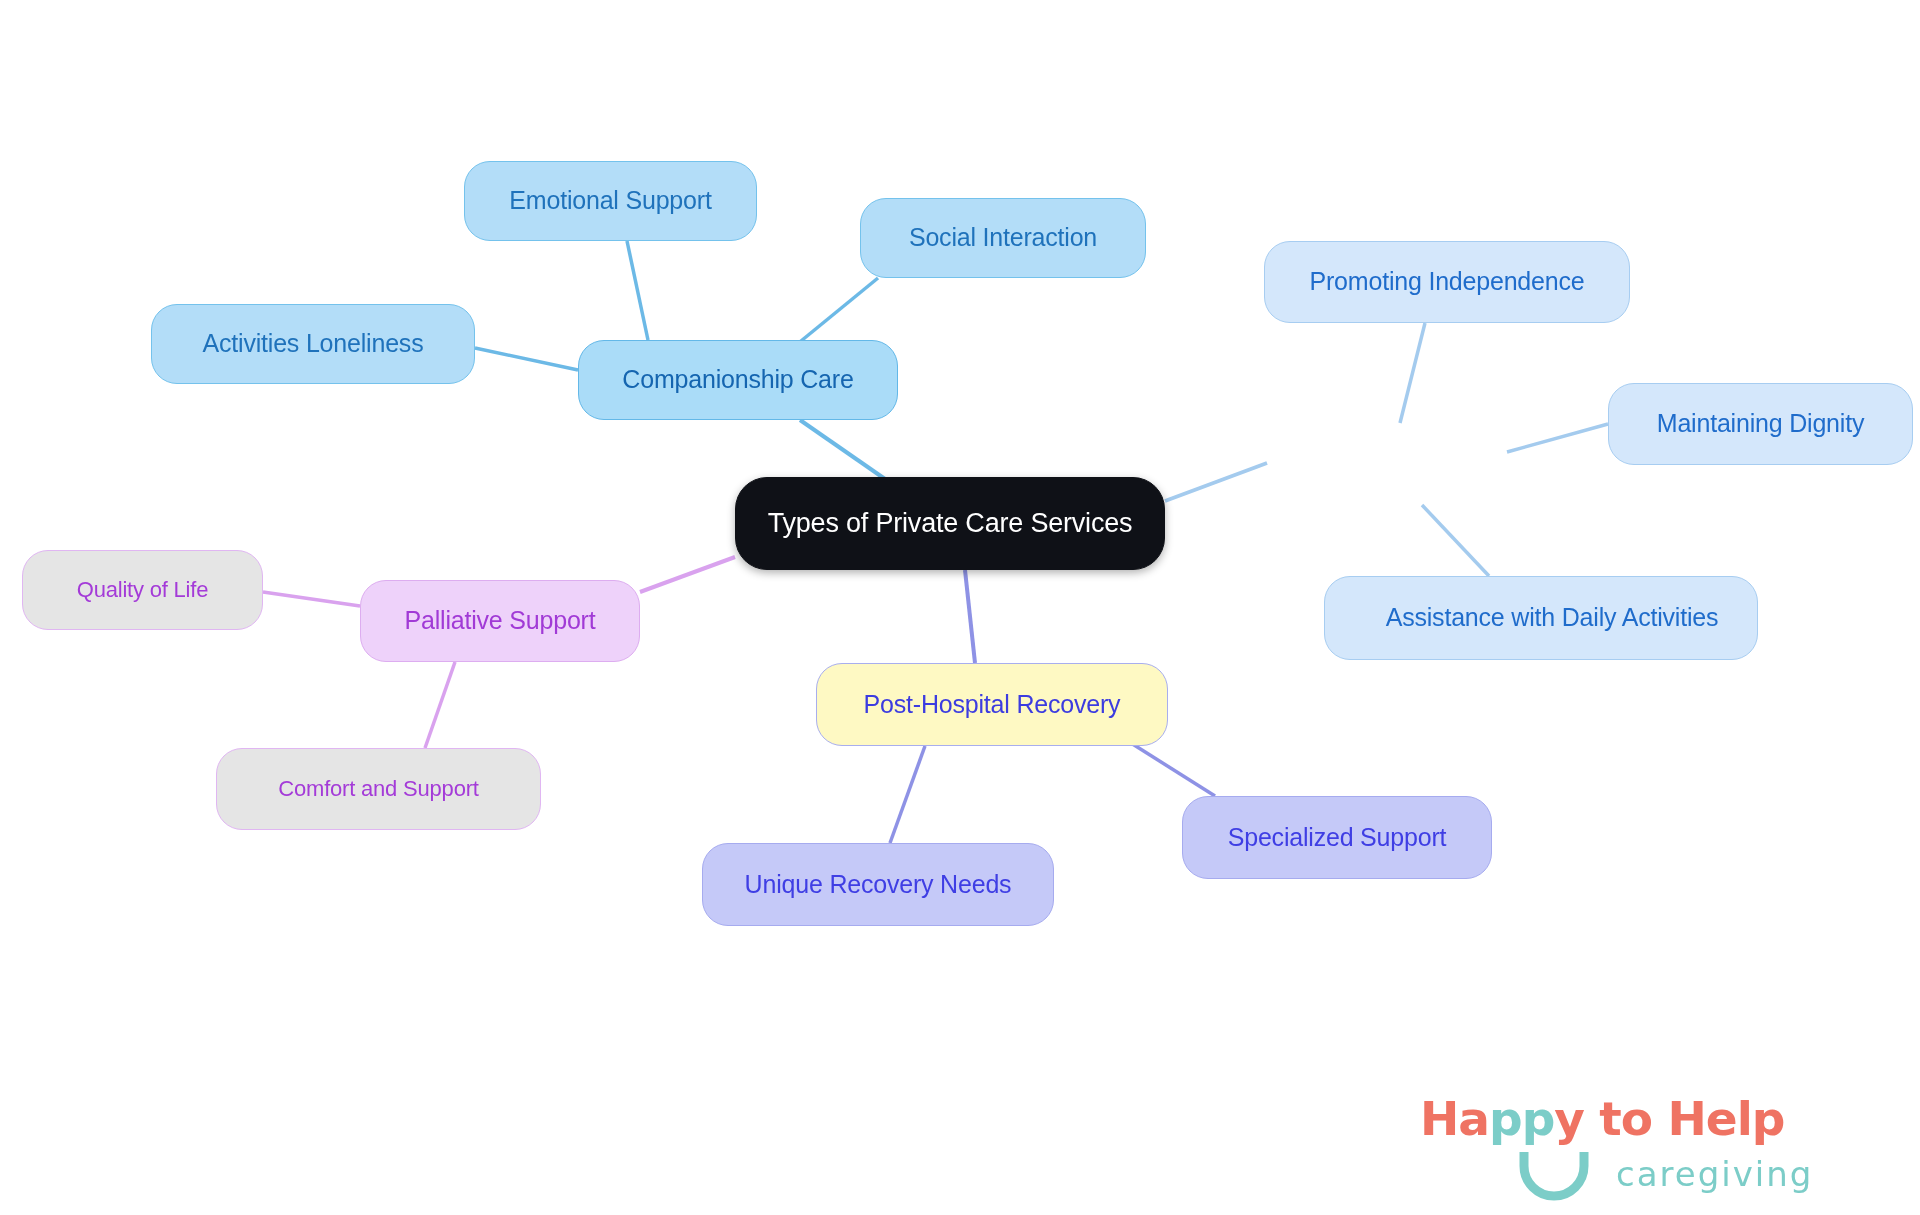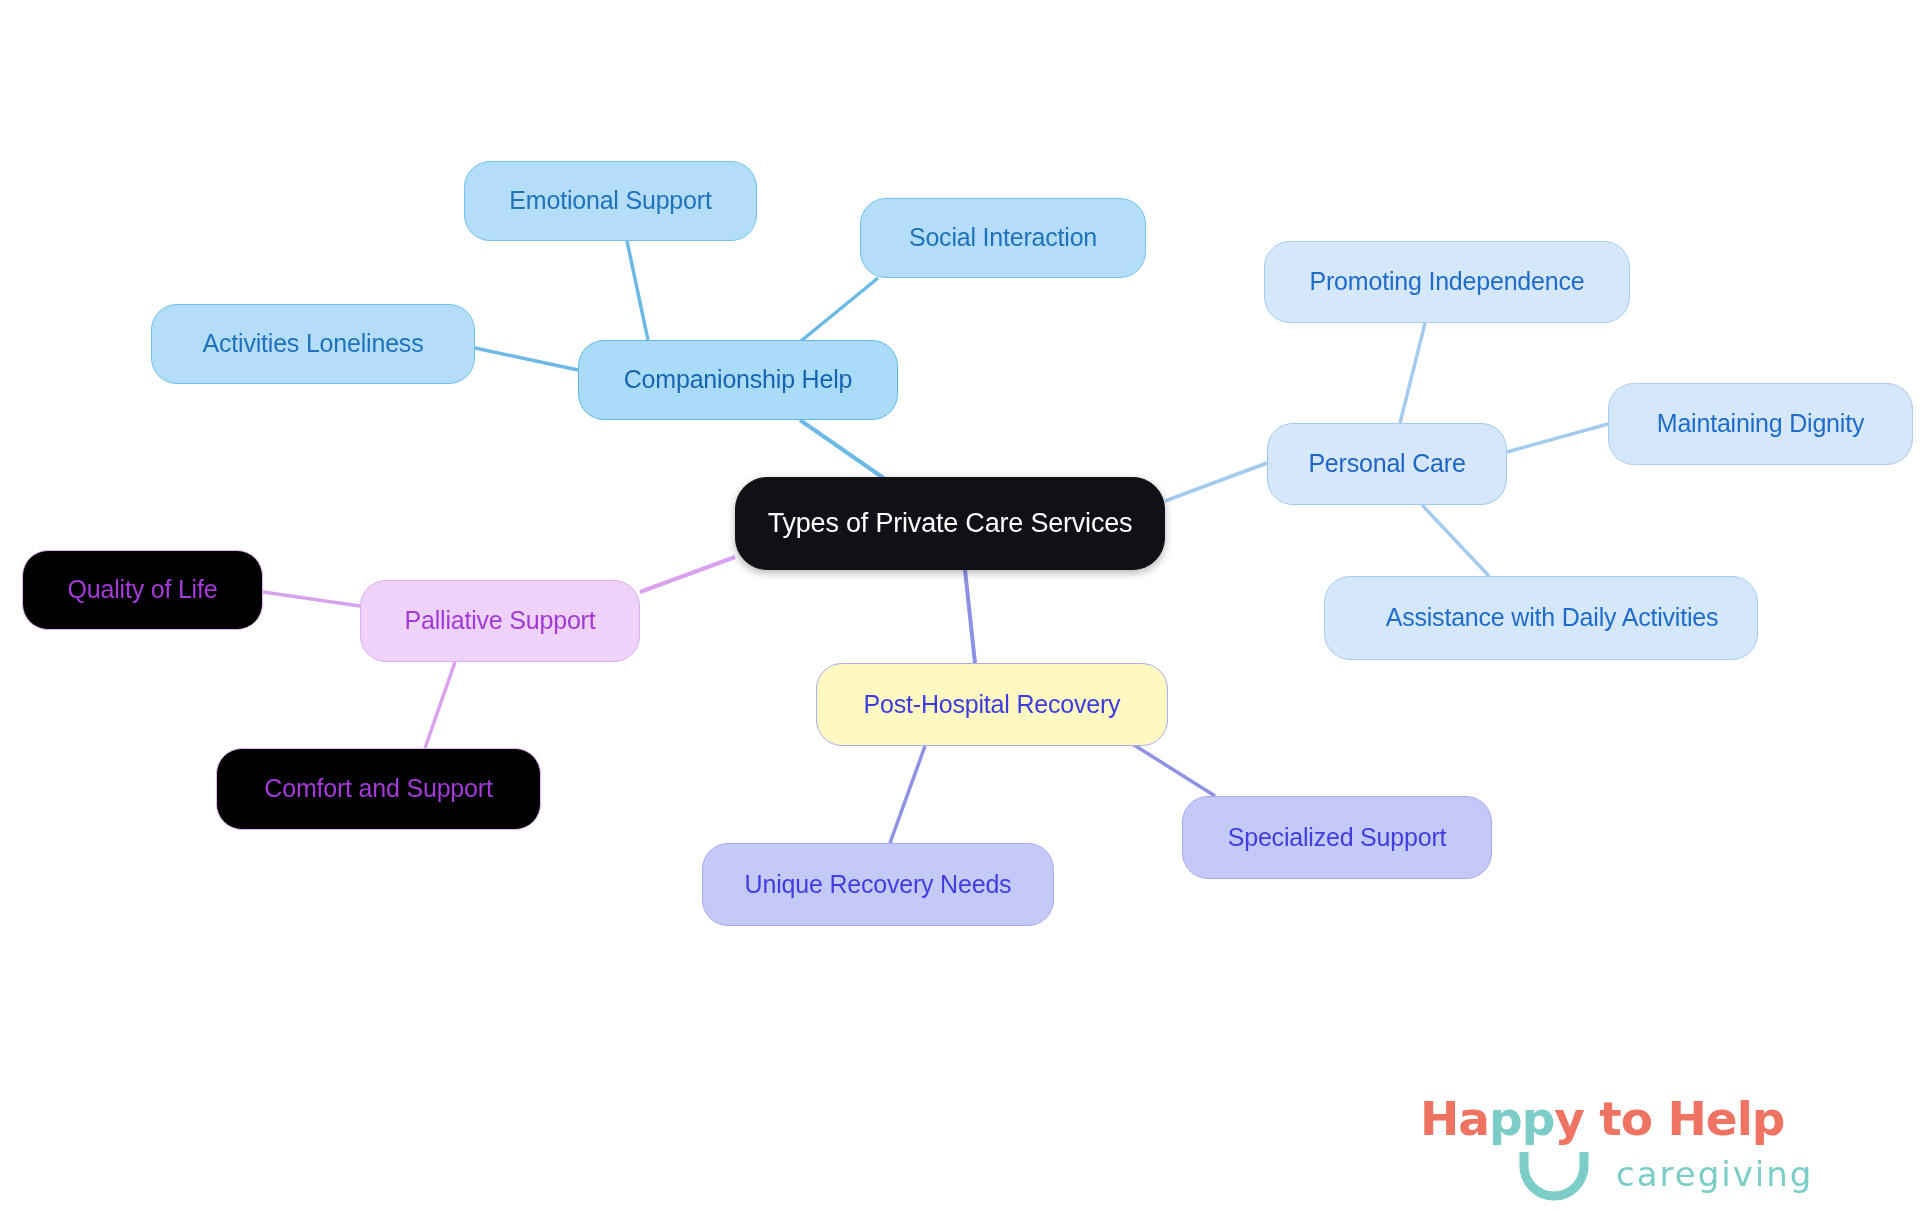--- a/index.html
+++ b/index.html
@@ -84,24 +84,24 @@
     color: #3f3ee4;
     font-size: 25px;
   }
   .branch-pink {
     background: #eed2fa;
     border-color: #ddadf0;
     color: #a13ad6;
     font-size: 25px;
   }
   .leaf-pink {
-    background: #000000;
+    background: #e5e5e5;
     border-color: #e0b6f2;
     color: #a43bd8;
-    font-size: 25px;
+    font-size: 22px;
   }
   
   #logo {
     position: absolute;
     left: 1420px;
     top: 1095px;
     width: 460px;
     height: 105px;
   }
   .logo-main {
@@ -161,35 +161,32 @@
 
     <line x1="360" y1="606" x2="263" y2="592" stroke="#d9a2ee" stroke-width="3.5"></line>
     <line x1="455" y1="662" x2="425" y2="748" stroke="#d9a2ee" stroke-width="3.5"></line>
   </svg>
 
   <div class="node root" style="left:735px; top:477px; width:430px; height:93px;">
     <span class="node-label">Types of Private Care Services</span>
   </div>
 
   <div class="node branch-blue" style="left:578px; top:340px; width:320px; height:80px;">
-    <span class="node-label">Companionship Help</span>
+    <span class="node-label">Companionship Care</span>
   </div>
   <div class="node leaf-blue" style="left:464px; top:161px; width:293px; height:80px;">
     <span class="node-label">Emotional Support</span>
   </div>
   <div class="node leaf-blue" style="left:860px; top:198px; width:286px; height:80px;">
     <span class="node-label">Social Interaction</span>
   </div>
   <div class="node leaf-blue" style="left:151px; top:304px; width:324px; height:80px;">
     <span class="node-label">Activities Loneliness</span>
   </div>
 
-  <div class="node branch-lightblue" style="left:1267px; top:423px; width:240px; height:82px;">
-    <span class="node-label">Personal Care</span>
-  </div>
   <div class="node leaf-lightblue" style="left:1264px; top:241px; width:366px; height:82px;">
     <span class="node-label">Promoting Independence</span>
   </div>
   <div class="node leaf-lightblue" style="left:1608px; top:383px; width:305px; height:82px;">
     <span class="node-label">Maintaining Dignity</span>
   </div>
   <div class="node leaf-lightblue" style="left:1324px; top:576px; width:434px; height:84px;padding-left:22px;">
     <span class="node-label">Assistance with Daily Activities</span>
   </div>
 

